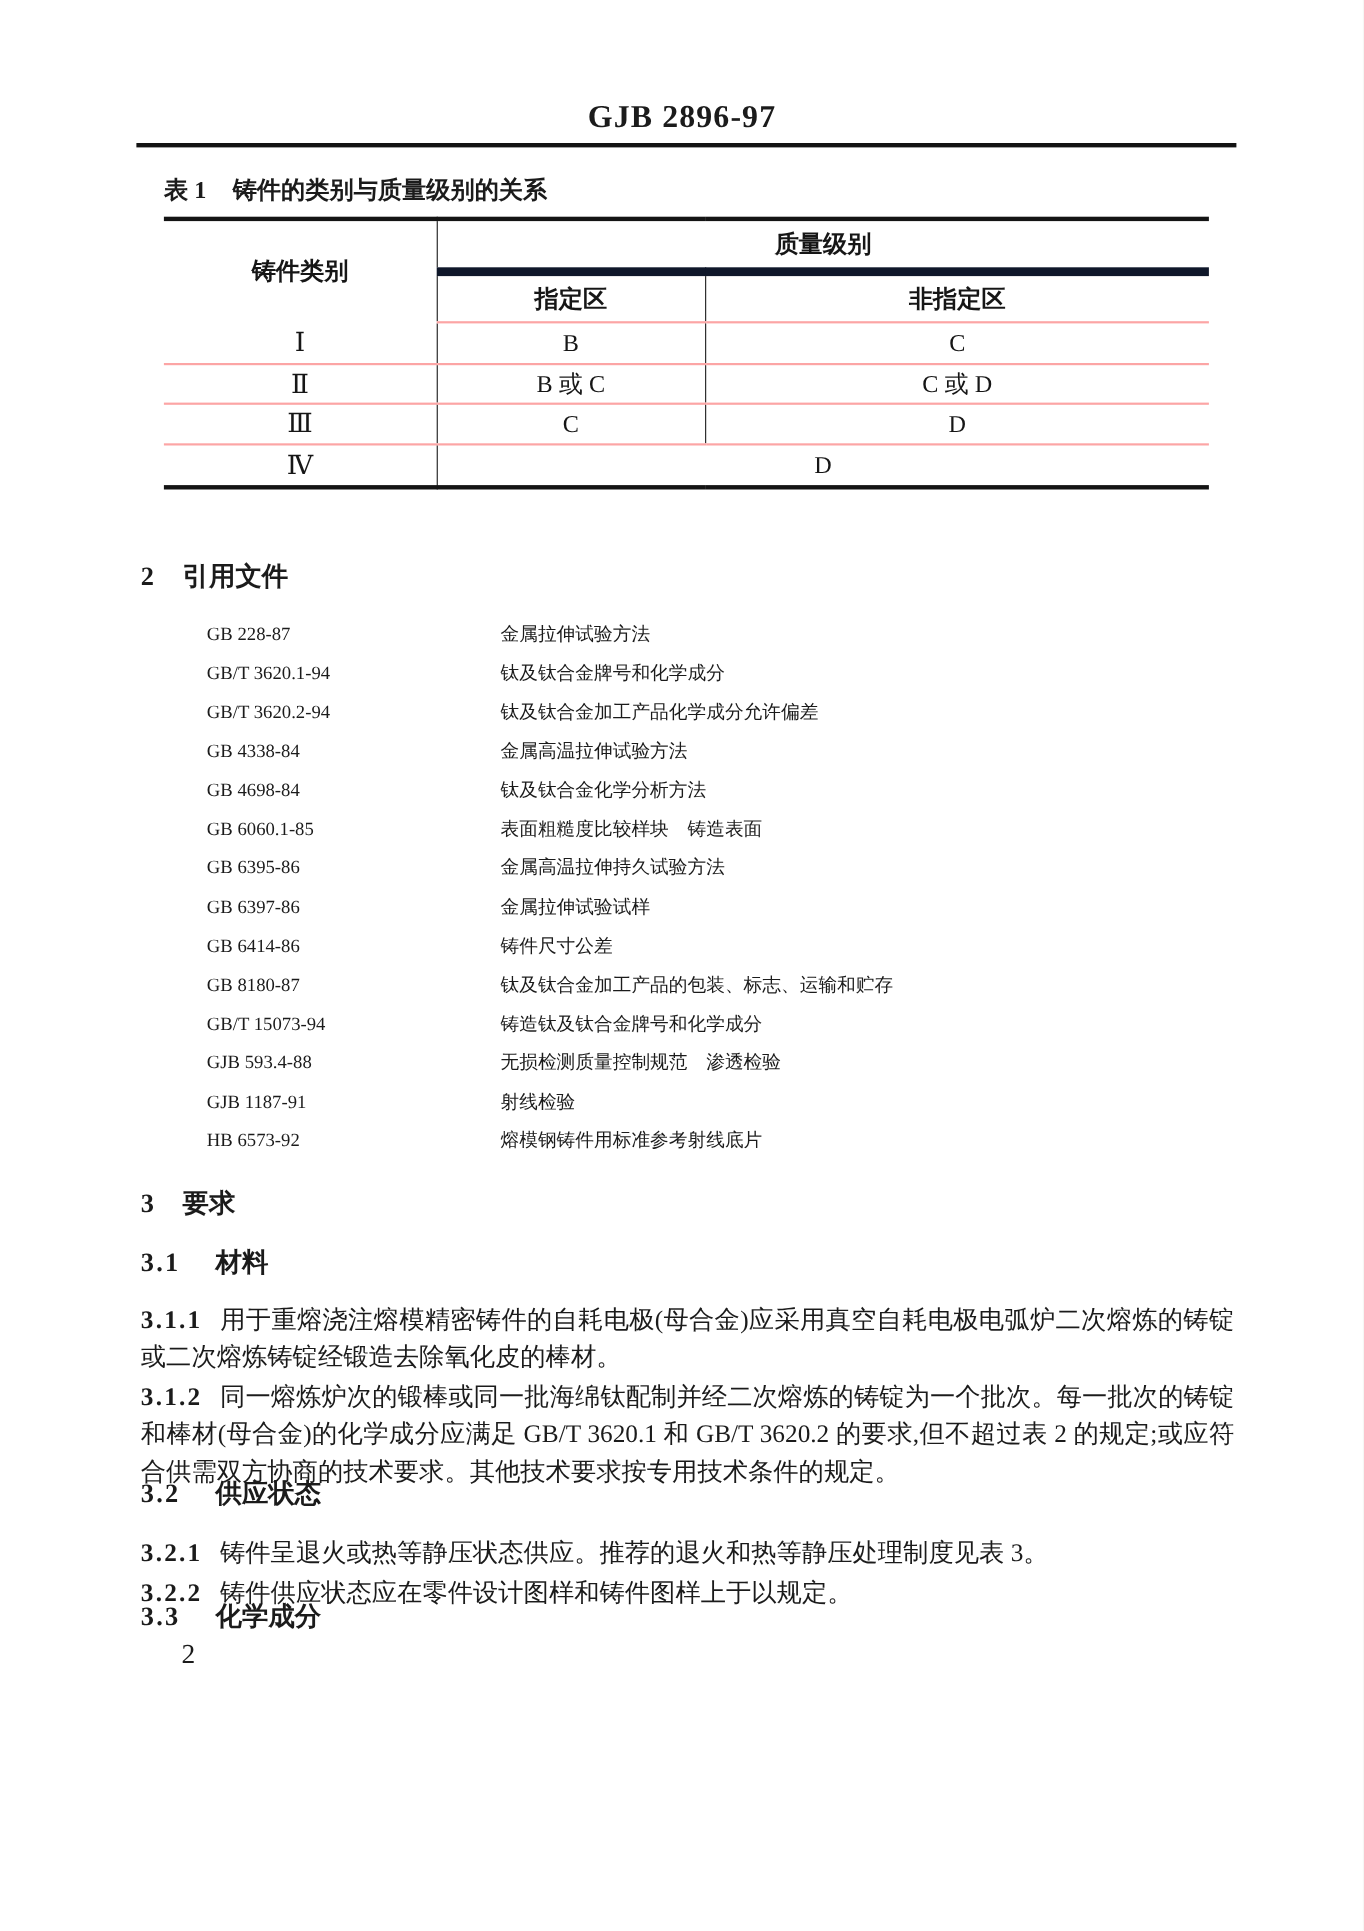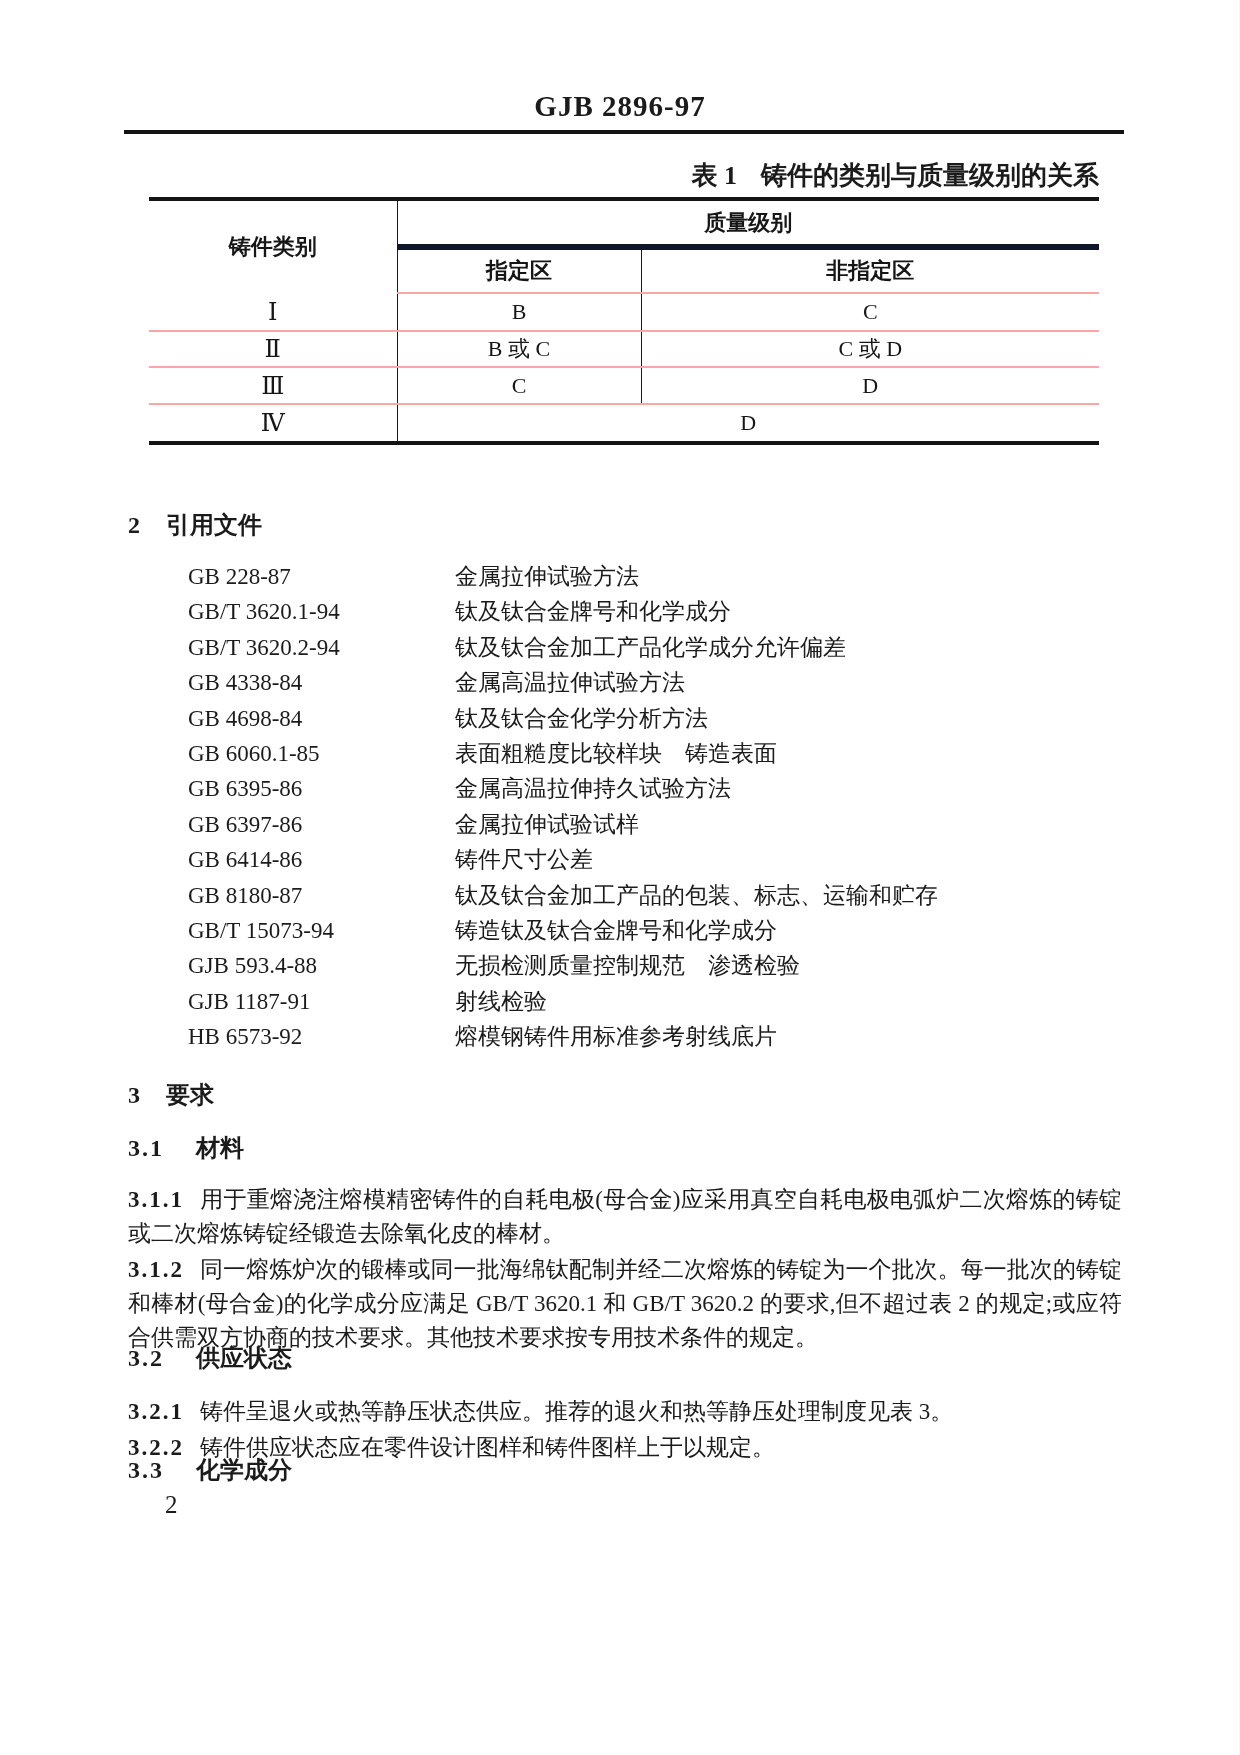--- a/index.html
+++ b/index.html
@@ -15,42 +15,42 @@
   .doc-header {
     position: absolute; top: 90px; left: 0; width: 1240px;
     text-align: center; font-size: 29px; font-weight: bold; letter-spacing: 1px;
   }
   .header-rule {
     position: absolute; top: 130px; left: 124px; width: 1000px; height: 4px;
     background: #131313;
   }
   .table-title {
     position: absolute; top: 158px; left: 149px; width: 950px;
-    text-align: right; font-size: 26px; font-weight: bold;
+    text-align: left; font-size: 22px; font-weight: bold;
   }
   .table-title .tgap { display: inline-block; width: 24px; }
   table.t1 {
     position: absolute; top: 197px; left: 149px; width: 950px;
     border-collapse: collapse; table-layout: fixed;
     font-size: 22px; text-align: center; color: #161616;
     border-top: 4px solid #141414; border-bottom: 4px solid #141414;
   }
   table.t1 td { padding: 0; vertical-align: middle; }
   .hd { font-weight: bold; }
   .bR { border-right: 1.5px solid #1a1a1a; }
   .bB2 { border-bottom: 2px solid #fca5a5; }
-  .bB1 { border-bottom: 6px solid #0f172a; }
+  .bB1 { border-bottom: 8px solid #0f172a; }
   .roman { font-size: 24px; }
   .sec-h {
     position: absolute; left: 128px; white-space: nowrap;
     font-size: 24px; font-weight: bold; line-height: 34px;
   }
   .sec-h .num { display: inline-block; margin-right: 24px; letter-spacing: 2px; }
   .sec-h .num.sub { margin-right: 32px; }
-  .ref-list { position: absolute; top: 559px; left: 188px; font-size: 23px; }
+  .ref-list { position: absolute; top: 559px; left: 188px; font-size: 17px; }
   .ref-row { height: 35.4px; line-height: 35.4px; white-space: nowrap; }
   .ref-code { display: inline-block; width: 267px; }
   .para {
     position: absolute; left: 128px; width: 994px;
     font-size: 23px; line-height: 34px; text-align: justify;
     text-justify: inter-ideograph;
     margin-top: 32px;
   }
   .pnum { font-weight: bold; letter-spacing: 2px; margin-right: 16px; }
   .page-num {

